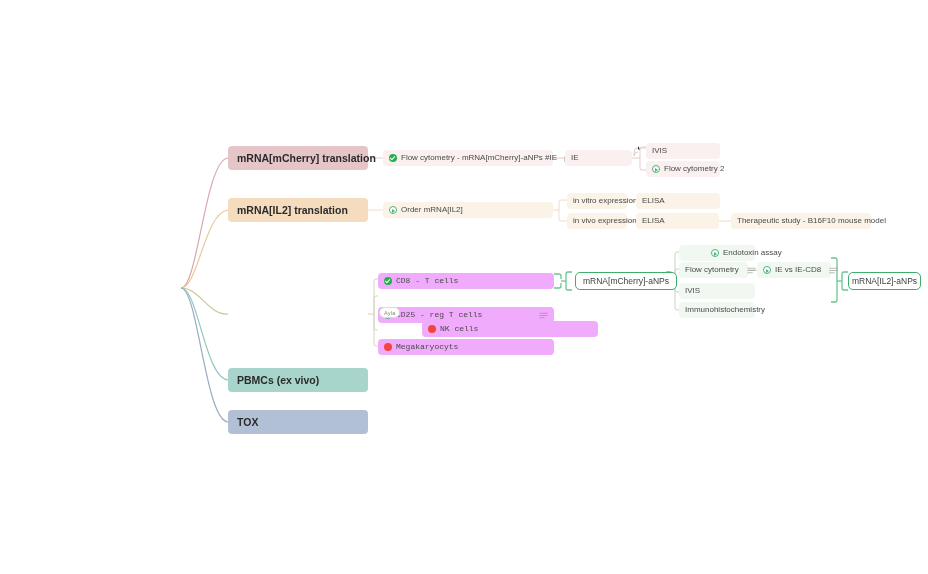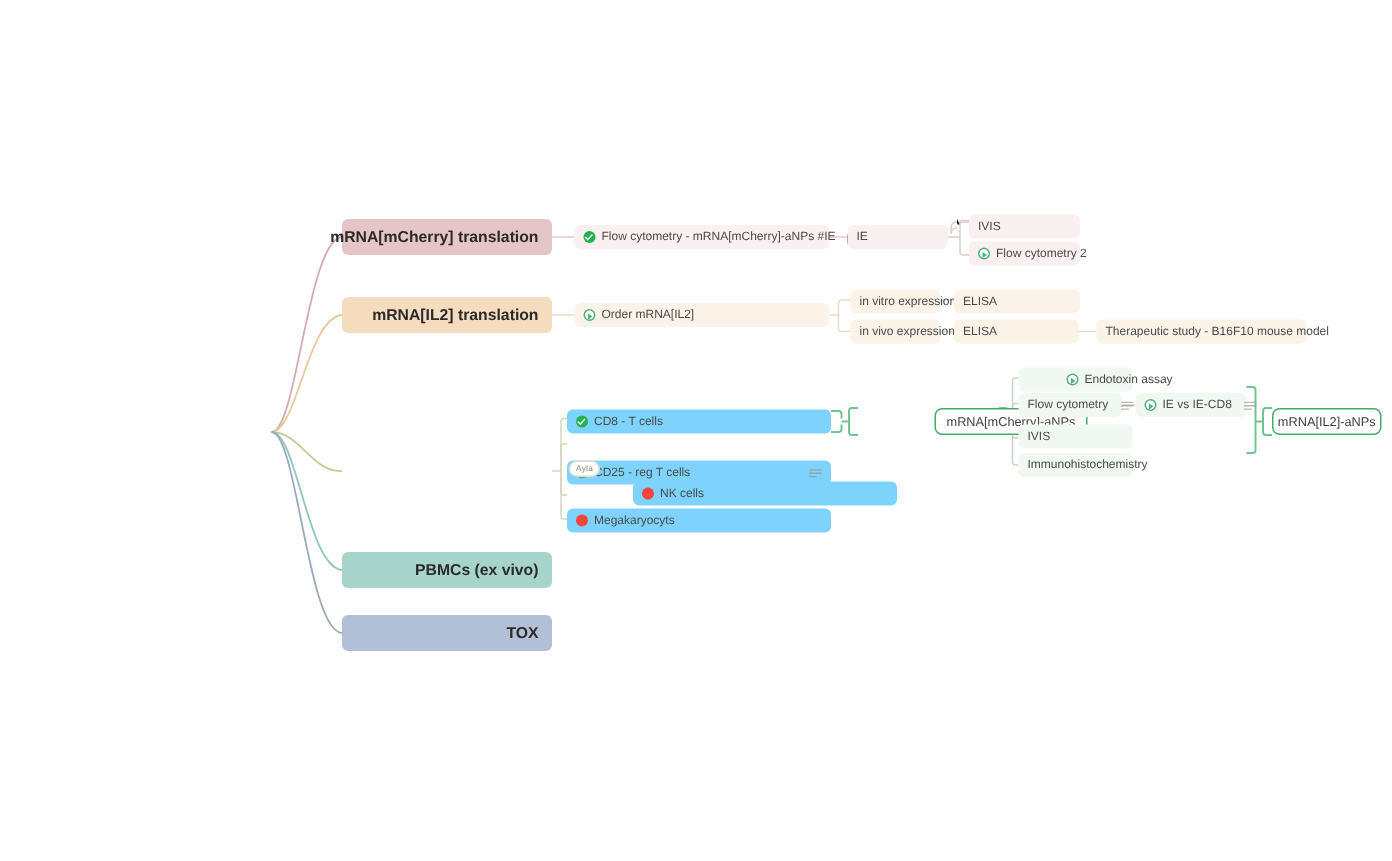--- a/index.html
+++ b/index.html
@@ -39,40 +39,39 @@
 
   
   .branch {
     left: 228px;
     width: 140px; height: 24px;
     padding: 0 9px;
     font-size: 10.5px;
     font-weight: bold;
     color: #2a2a2a;
     border-radius: 4px;
-    justify-content: flex-end;
   }
   .b-mcherry { top: 146px; background: #E6C5C8; }
   .b-il2     { top: 198px; background: #F5DCBF; }
   .b-reroute { top: 302px; background: #D9DCB4; }
   .b-pbmc    { top: 368px; background: #A8D5CB; }
   .b-tox     { top: 410px; background: #B1C0D4; }
 
   
   .pill {
     height: 16px;
     font-size: 8px;
     color: #4a4a4a;
     padding: 0 6px;
     border-radius: 4px;
     gap: 4px;
   }
   .pink   { background: #FAF0EF; }
   .peach  { background: #FBF2E8; }
-  .olive  { background: #7dd3fc; }
+  .olive  { background: #f0abfc; font-family: Liberation Mono, monospace; }
   .mint   { background: #F1F8F1; }
 
   .pill .txt { display: inline-block; }
 
   
   .dot { width: 8px; height: 8px; border-radius: 50%; flex: 0 0 auto; display:inline-block; position: relative; }
   .dot-done { background: #22B14C; }
   .dot-done::after {
     content: ""; position: absolute; left: 2.2px; top: 1.3px;
     width: 2px; height: 4px; border: solid #fff; border-width: 0 1px 1px 0;
@@ -256,21 +255,21 @@
   <div class="node pill olive" style="left:378px; top:321px; width:176px;margin-left:44px;">
     <span class="dot dot-stop"></span>
     <span class="txt">NK cells</span>
   </div>
 
   <div class="node pill olive" style="left:378px; top:339px; width:176px;">
     <span class="dot dot-stop"></span>
     <span class="txt">Megakaryocyts</span>
   </div>
 
-  <div class="node outlined" style="left:575px; top:272px; width:102px; justify-content:center;margin-left:48px;">
+  <div class="node outlined" style="left:575px; top:272px; width:102px; justify-content:center;">
     <span>mRNA[mCherry]-aNPs</span>
   </div>
 
   <div class="node pill mint" style="left:679px; top:245px; width:76px;padding-left:32px;">
     <span class="dot dot-prog"></span>
     <span class="txt">Endotoxin assay</span>
   </div>
 
   <div class="node pill mint" style="left:679px; top:262px; width:69px;">
     <span class="txt">Flow cytometry</span>

